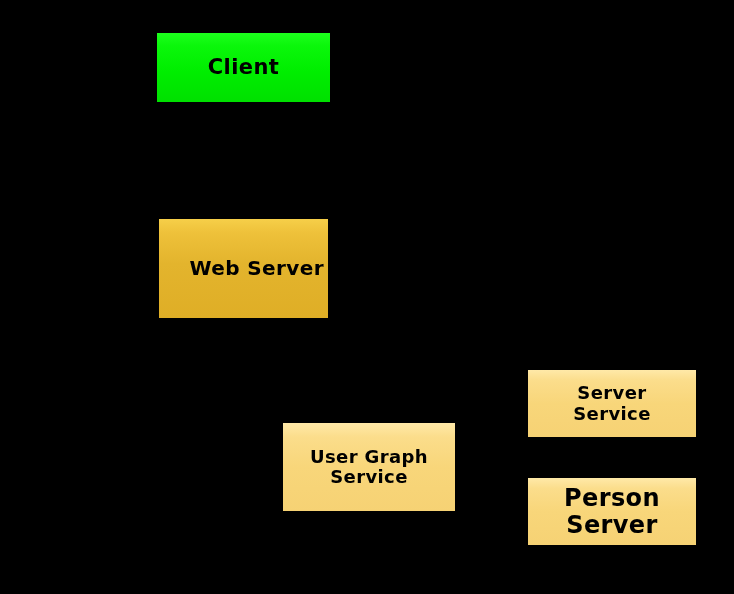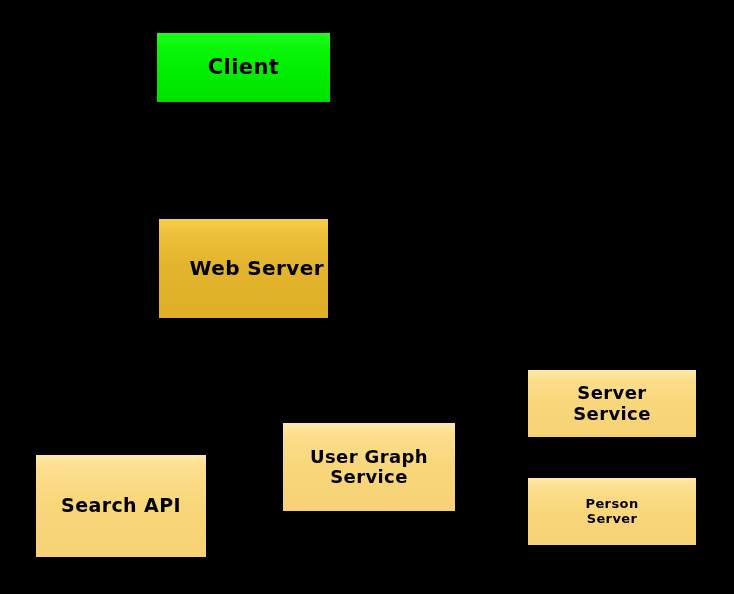--- a/index.html
+++ b/index.html
@@ -46,38 +46,35 @@
   }
   .node.sand {
     background: linear-gradient(to bottom, #ffe9a8 0%, #fbdd8b 16%, #f8d67a 50%, #f6d274 100%);
   }
   
   #node-client        { left:157px; top:33px;  width:173px; height:69px;  font-size:21px; }
   #node-web-server    { left:159px; top:219px; width:169px; height:99px;  font-size:20px; }
   #node-search-api    { left:36px;  top:455px; width:170px; height:102px; font-size:19px; }
   #node-user-graph    { left:283px; top:423px; width:172px; height:88px;  font-size:18px; }
   #node-lookup        { left:528px; top:370px; width:168px; height:67px;  font-size:18px; }
-  #node-person-server { left:528px; top:478px; width:168px; height:67px;  font-size:13px; }
+  #node-person-server { left:528px; top:478px; width:168px; height:67px;  font-size:24px; }
 </style>
 </head>
 <body>
 
 <div id="canvas">
 
   <div class="node green" id="node-client">
     <span class="label">Client</span>
   </div>
 
   <div class="node gold" id="node-web-server">
     <span class="label">Web Server</span>
   </div>
 
-  <div class="node sand" id="node-search-api">
-    <span class="label">Search API</span>
-  </div>
 
   <div class="node sand" id="node-user-graph">
     <span class="label">User Graph
 Service</span>
   </div>
 
   <div class="node sand" id="node-lookup">
     <span class="label">Server
 Service</span>
   </div>

